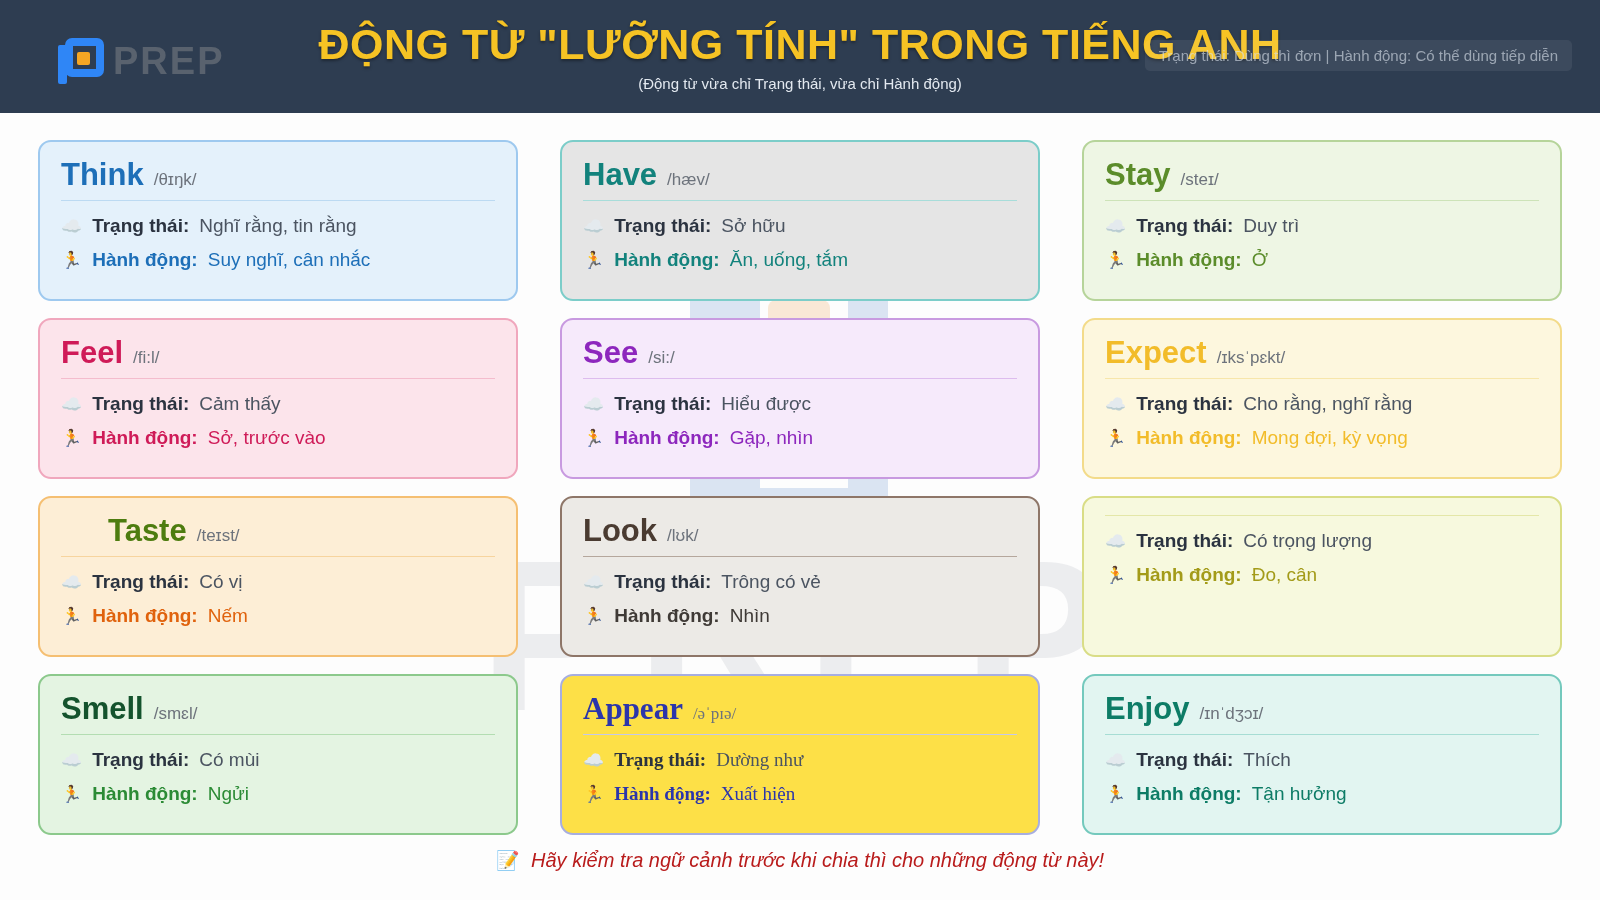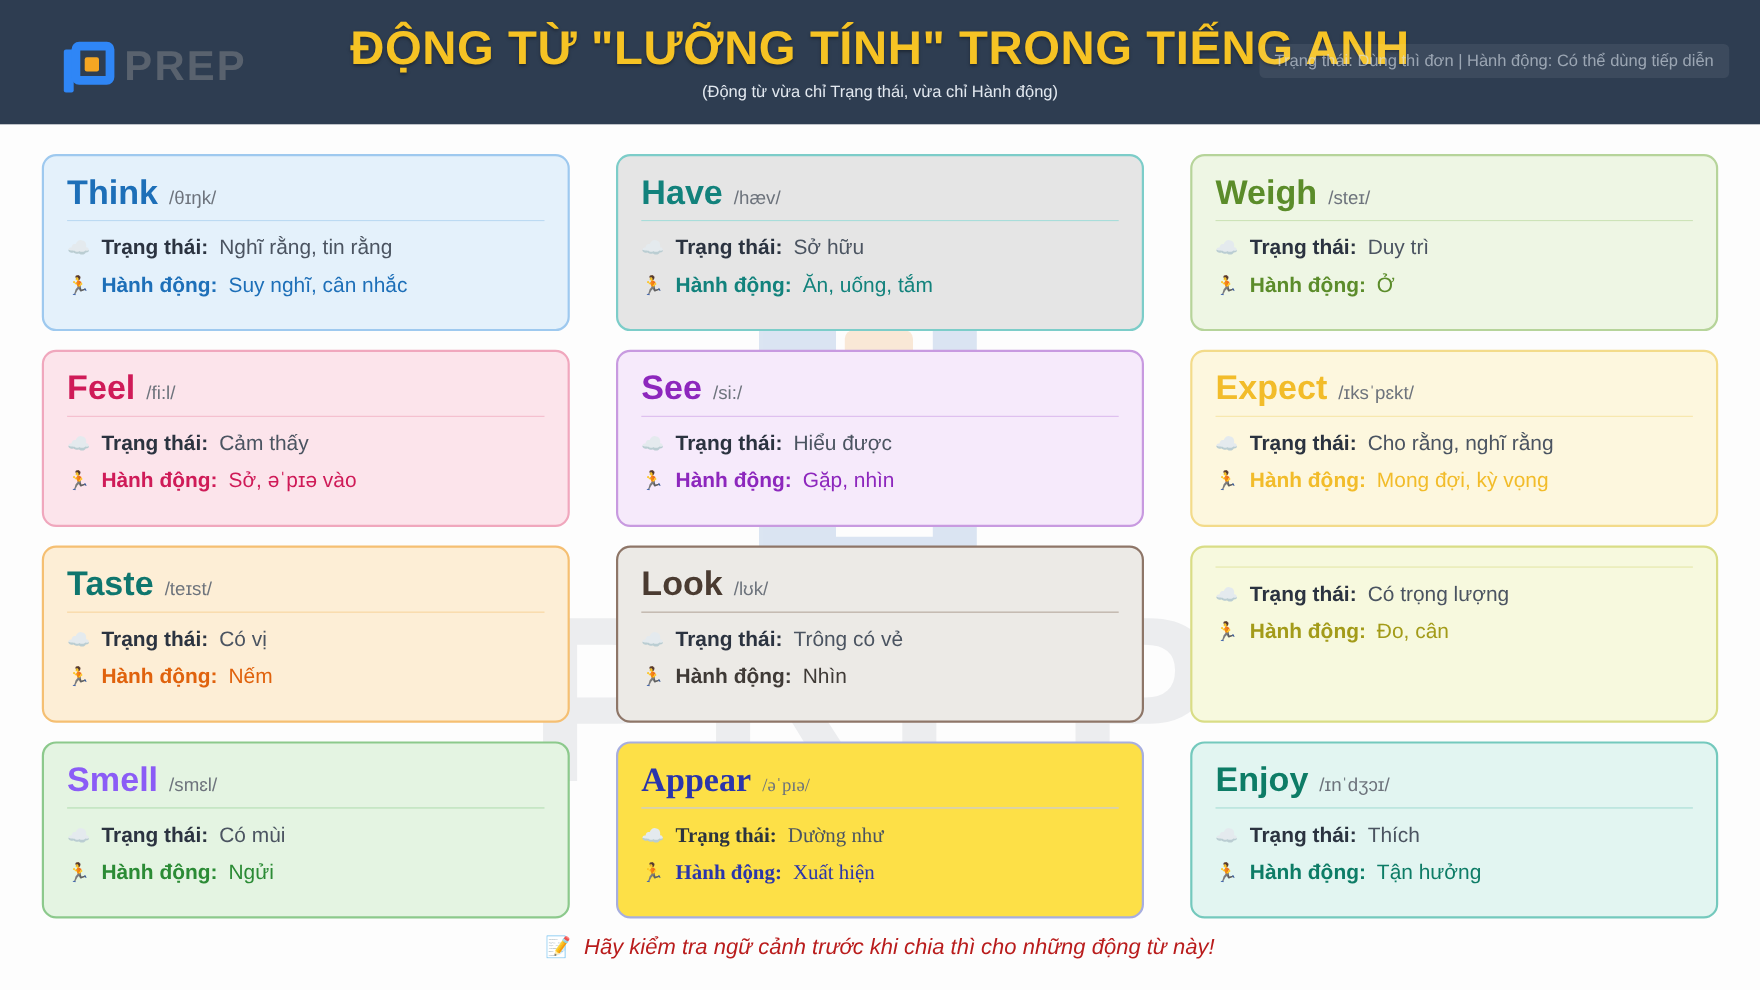--- a/index.html
+++ b/index.html
@@ -151,21 +151,21 @@
           <span class="val">Sở hữu</span>
         </div>
         <div class="row action">
           <span class="emoji">🏃</span>
           <span class="lbl" style="color: rgb(18, 130, 124);">Hành động:</span>
           <span class="val" style="color: rgb(18, 130, 124);">Ăn, uống, tắm</span>
         </div>
       </div>
       <div class="card" style="border-color: rgb(182, 212, 154); background: rgb(238, 246, 228);">
         <div class="card-head">
-          <span class="word" style="color: rgb(91, 140, 42);">Weigh</span>
+          <span class="word" style="color: rgb(91, 140, 42);">Stay</span>
           <span class="ipa">/steɪ/</span>
         </div>
         <div class="divider" style="background: rgb(205, 227, 184);"></div>
         <div class="row state">
           <span class="emoji">☁️</span>
           <span class="lbl">Trạng thái:</span>
           <span class="val">Duy trì</span>
         </div>
         <div class="row action">
           <span class="emoji">🏃</span>
@@ -180,21 +180,21 @@
         </div>
         <div class="divider" style="background: rgb(244, 188, 205);"></div>
         <div class="row state">
           <span class="emoji">☁️</span>
           <span class="lbl">Trạng thái:</span>
           <span class="val">Cảm thấy</span>
         </div>
         <div class="row action">
           <span class="emoji">🏃</span>
           <span class="lbl" style="color: rgb(207, 27, 88);">Hành động:</span>
-          <span class="val" style="color: rgb(207, 27, 88);">Sở, əˈpɪə vào</span>
+          <span class="val" style="color: rgb(207, 27, 88);">Sở, trước vào</span>
         </div>
       </div>
       <div class="card" style="border-color: rgb(200, 154, 224); background: rgb(246, 234, 251);">
         <div class="card-head">
           <span class="word" style="color: rgb(141, 39, 189);">See</span>
           <span class="ipa">/si:/</span>
         </div>
         <div class="divider" style="background: rgb(221, 188, 238);"></div>
         <div class="row state">
           <span class="emoji">☁️</span>
@@ -219,21 +219,21 @@
           <span class="val">Cho rằng, nghĩ rằng</span>
         </div>
         <div class="row action">
           <span class="emoji">🏃</span>
           <span class="lbl" style="color: rgb(242, 188, 42);">Hành động:</span>
           <span class="val" style="color: rgb(242, 188, 42);">Mong đợi, kỳ vọng</span>
         </div>
       </div>
       <div class="card" style="border-color: rgb(245, 191, 114); background: rgb(253, 238, 214);">
         <div class="card-head">
-          <span class="word" style="color: #0f766e;">Taste</span>
+          <span class="word" style="color: #4d7c0f; margin-left: 47px;">Taste</span>
           <span class="ipa">/teɪst/</span>
         </div>
         <div class="divider" style="background: rgb(247, 212, 158);"></div>
         <div class="row state">
           <span class="emoji">☁️</span>
           <span class="lbl">Trạng thái:</span>
           <span class="val">Có vị</span>
         </div>
         <div class="row action">
           <span class="emoji">🏃</span>
@@ -266,21 +266,21 @@
           <span class="val">Có trọng lượng</span>
         </div>
         <div class="row action">
           <span class="emoji">🏃</span>
           <span class="lbl" style="color: rgb(163, 155, 25);">Hành động:</span>
           <span class="val" style="color: rgb(163, 155, 25);">Đo, cân</span>
         </div>
       </div>
       <div class="card" style="border-color: rgb(140, 201, 140); background: rgb(228, 244, 226);">
         <div class="card-head">
-          <span class="word" style="color: #8b5cf6;">Smell</span>
+          <span class="word" style="color: #14532d;">Smell</span>
           <span class="ipa">/smɛl/</span>
         </div>
         <div class="divider" style="background: rgb(179, 221, 178);"></div>
         <div class="row state">
           <span class="emoji">☁️</span>
           <span class="lbl">Trạng thái:</span>
           <span class="val">Có mùi</span>
         </div>
         <div class="row action">
           <span class="emoji">🏃</span>

